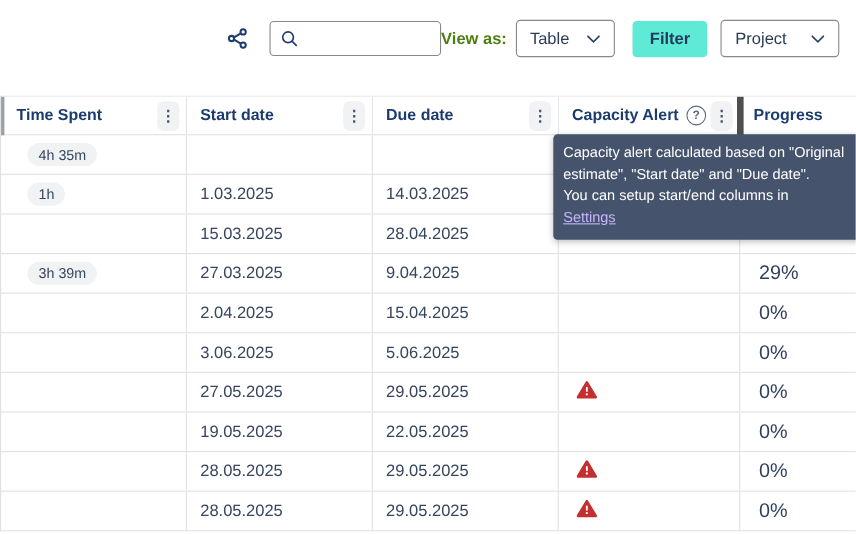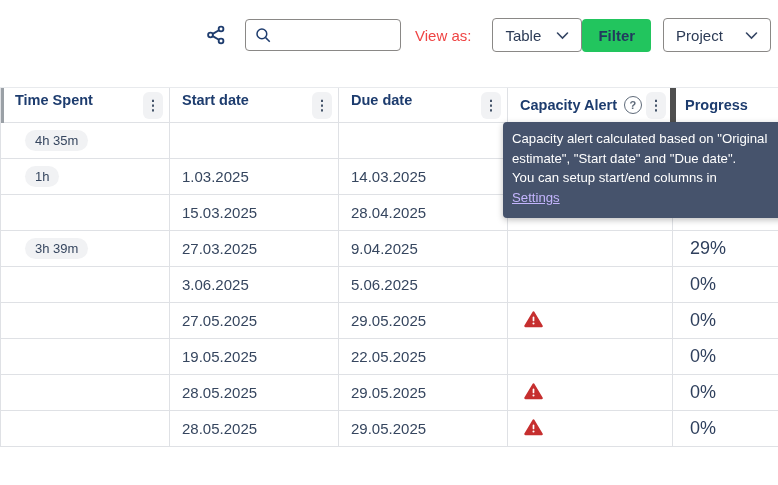--- a/index.html
+++ b/index.html
@@ -17,46 +17,46 @@
   .icon-btn { width:26px; height:26px; display:flex; align-items:center; justify-content:center; cursor:pointer; }
   .searchbox {
     margin-left:16px; width:156px; height:32px; border:1px solid #8a8886; border-radius:4px;
     display:flex; align-items:center; padding:0 8px; background:#fff;
   }
   .searchbox svg { flex:0 0 auto; }
   .searchbox input {
     border:none; outline:none; width:100%; margin-left:8px;
     font-family:"Liberation Sans", sans-serif; font-size:14px; color:#35466b; background:transparent;
   }
-  .viewas { margin-left:14px; font-size:15px; color:#ef4444; white-space:nowrap; }
+  .viewas { font-size:15px; color:#4d7c0f; white-space:nowrap;font-weight:bold; }
   .select {
     margin-left:8px; height:34px; border:1px solid #8a8886; border-radius:4px; background:#fff;
     display:flex; align-items:center; justify-content:space-between; padding:0 12px;
     font-size:15px; color:#2b3a55; cursor:pointer;
   }
-  .select-table { width:90px; margin-left:21px; }
+  .select-table { width:90px; margin-left:8px; }
   .select-project { width:108px; margin-left:12px; }
   .select svg { margin-left:10px; }
   .btn-filter {
-    height:33px; padding:0 16px; background:#22c55e; border:none; border-radius:4px;
+    margin-left:16px; height:33px; padding:0 16px; background:#5eead4; border:none; border-radius:4px;
     font-family:"Liberation Sans", sans-serif; font-weight:bold; font-size:15px; color:#22395e; cursor:pointer;
   }
 
   
   .grid { position:absolute; left:0; top:87px; width:778px; border-collapse:collapse; table-layout:fixed; }
   .grid col.c1 { width:169px; } .grid col.c2 { width:169px; } .grid col.c3 { width:169px; }
   .grid col.c4 { width:165px; } .grid col.c5 { width:106px; }
   .grid th {
     position:relative; height:35px; text-align:left; vertical-align:middle;
     font-size:14.5px; font-weight:bold; color:#1d3c6e; background:#fff;
     border-top:1px solid #e8eaed; border-bottom:1px solid #dfe1e5; border-left:1px solid #dfe1e5;
     padding:0 6px 0 12px;
   }
   .grid th:first-child { padding-left:14px; }
-  .th-inner { display:flex; justify-content:space-between; }
+  .th-inner { display:flex; align-items:center; justify-content:space-between; }
   .th-left { display:flex; align-items:center; gap:7px; }
   .kebab {
     width:20px; height:27px; border-radius:6px; background:#f1f2f4; color:#44546a;
     display:flex; align-items:center; justify-content:center;
     font-size:14px; font-weight:bold; line-height:1; cursor:pointer; letter-spacing:0;
   }
   .help {
     width:18px; height:18px; border-radius:50%; border:1.6px solid #5f6b7a; color:#5f6b7a;
     display:inline-flex; align-items:center; justify-content:center;
     font-size:11px; font-weight:bold; cursor:pointer; flex:0 0 auto;
@@ -215,20 +215,31 @@
         <span class="pill">3h 39m</span>
       </td>
       <td>27.03.2025</td>
       <td>9.04.2025</td>
       <td>
         
       </td>
       <td class="cell-progress">29%</td>
     </tr>
 
+    <tr>
+      <td>
+        
+      </td>
+      <td>2.04.2025</td>
+      <td>15.04.2025</td>
+      <td>
+        
+      </td>
+      <td class="cell-progress">0%</td>
+    </tr>
 
     <tr>
       <td>
         
       </td>
       <td>3.06.2025</td>
       <td>5.06.2025</td>
       <td>
         
       </td>

